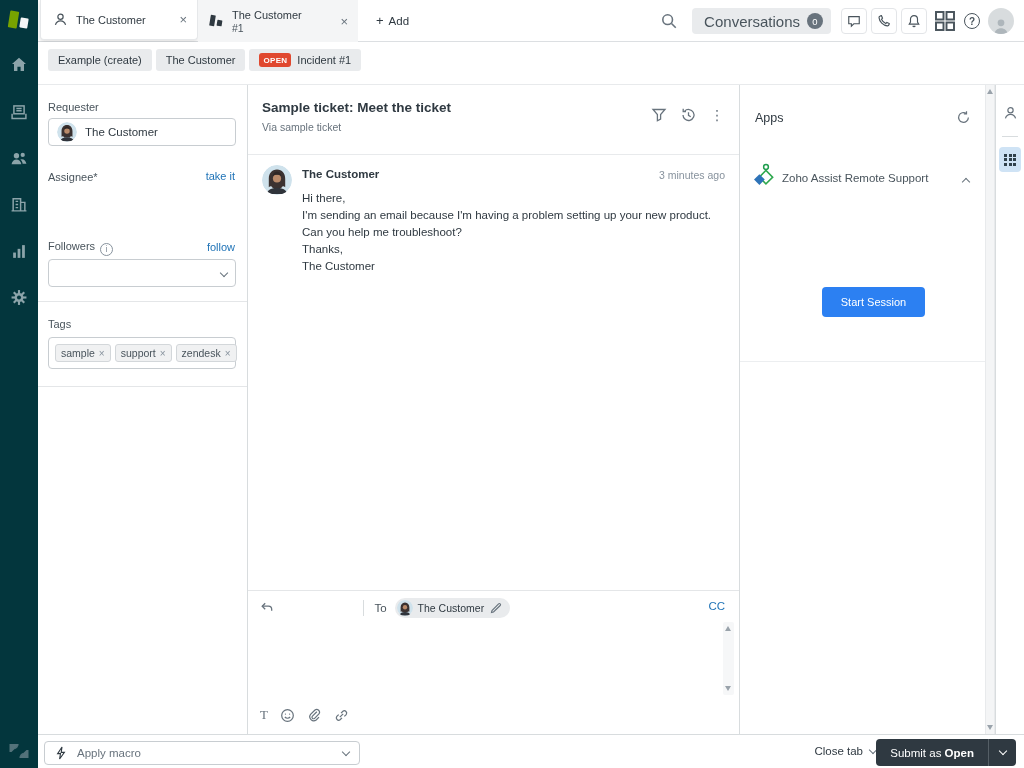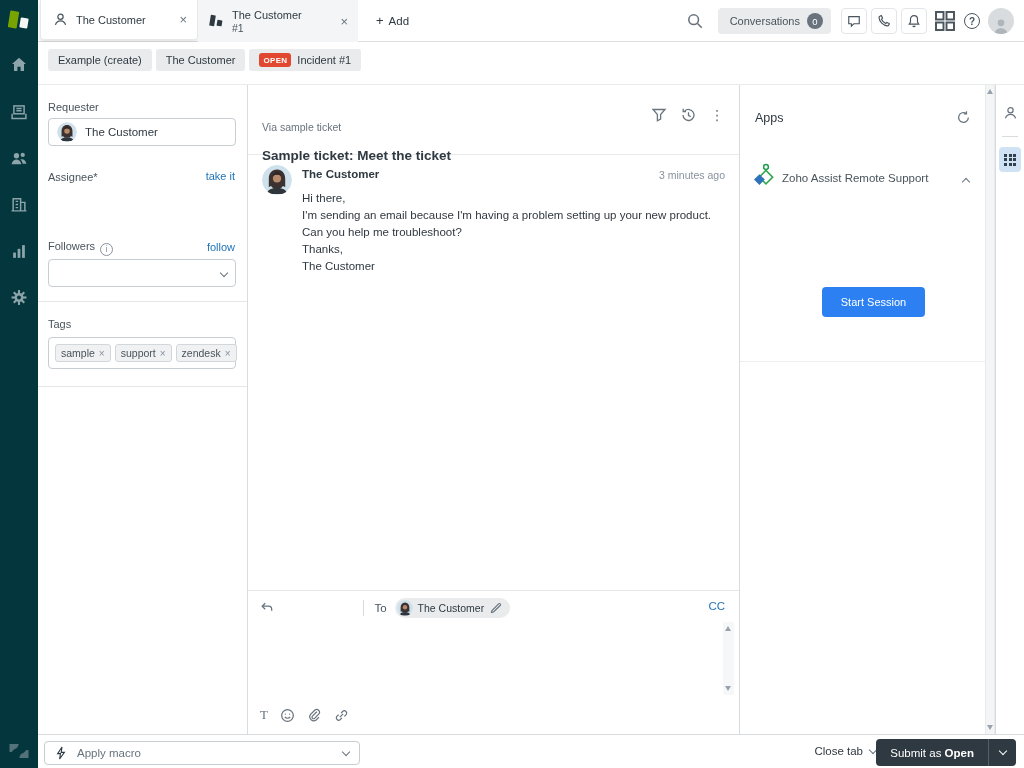--- a/index.html
+++ b/index.html
@@ -28,21 +28,21 @@
   .tab-close { flex:none; margin-right:10px; margin-left:6px; color:#68737d; font-size:13px; line-height:1; cursor:pointer; }
   .tab2-mark { position:relative; width:14px; height:15px; margin:0 8px 0 12px; flex:none; }
   .tab2-mark .a { position:absolute; left:0; top:1px; width:5px; height:11px; background:#2f3941; transform:rotate(9deg); border-radius:.5px; }
   .tab2-mark .b { position:absolute; left:7px; top:6px; width:4.5px; height:6px; background:#2f3941; transform:rotate(9deg); border-radius:.5px; }
   .add-btn { position:absolute; left:328px; top:0; height:41px; display:flex; align-items:center; font-size:11.5px; color:#2f3941; padding:0 10px; cursor:pointer; }
   .top-right { position:absolute; right:0; top:0; height:42px; display:flex; align-items:center; }
   .ticon-btn { width:26px; height:26px; border:1px solid #e3e5e8; border-radius:4px; background:#fff; display:flex; align-items:center; justify-content:center; color:#49545c; margin-left:4px; cursor:pointer; }
   .ticon-btn svg { width:14px; height:14px; }
   .plain-icon { color:#49545c; display:flex; align-items:center; justify-content:center; cursor:pointer; }
   .conv-btn { height:26px; background:#e9ebed; border-radius:4px; display:flex; align-items:center; padding:0 8px 0 12px; margin-left:14px; cursor:pointer; }
-  .conv-label { font-size:11px; color:#49545c; }
+  .conv-label { font-size:15px; color:#49545c; }
   .conv-badge { margin-left:7px; width:16px; height:16px; border-radius:50%; background:#68737d; color:#fff; font-size:9.5px; display:flex; align-items:center; justify-content:center; }
   .help-circle { width:16px; height:16px; border:1.4px solid #49545c; border-radius:50%; font-size:10px; font-weight:bold; display:flex; align-items:center; justify-content:center; color:#49545c; }
   .top-avatar { width:26px; height:26px; border-radius:50%; background:#d8dcde; margin:0 10px 0 8px; display:flex; align-items:flex-end; justify-content:center; overflow:hidden; cursor:pointer; color:#aeb6bb; }
   .top-avatar svg { width:18px; height:18px; }
 
   
   .crumb-row { position:absolute; left:38px; top:42px; right:0; height:43px; background:#fff; border-bottom:1px solid #e8eaec; }
   .crumbs { position:absolute; left:10px; top:7px; display:flex; gap:4px; }
   .chip { height:22px; background:#e9ebed; border-radius:3px; display:flex; align-items:center; padding:0 10px; font-size:11px; color:#2f3941; cursor:pointer; white-space:nowrap; }
   .badge-open { background:#e0482f; color:#fff; font-size:8px; font-weight:bold; letter-spacing:.3px; border-radius:3px; padding:2.5px 4px; margin-right:6px; }
@@ -59,21 +59,21 @@
   .chev.up { transform:rotate(-135deg); }
   .info-i { display:inline-flex; width:13px; height:13px; border:1px solid #87929d; border-radius:50%; font-size:9px; color:#87929d; align-items:center; justify-content:center; margin-left:5px; vertical-align:-2px; }
   .divider-h { position:absolute; left:0; width:100%; border-top:1px solid #e4e6e8; }
   .tags-box { position:absolute; left:10px; top:252px; width:188px; min-height:32px; border:1px solid #c8cdd1; border-radius:4px; display:flex; align-items:center; gap:4px; padding:4px 6px; }
   .tag-chip { background:#f0f1f2; border:1px solid #d3d7da; border-radius:3px; font-size:10.5px; color:#49545c; padding:2px 5px; display:flex; align-items:center; gap:4px; cursor:pointer; white-space:nowrap; }
   .tag-x { color:#87929d; font-size:10px; cursor:pointer; }
 
   
   .main-panel { position:absolute; left:248px; top:85px; width:492px; height:649px; background:#fff; border-right:1px solid #d8dcde; }
   .tk-header { position:absolute; left:0; top:0; width:100%; height:70px; border-bottom:1px solid #e8eaec; }
-  .tk-title { position:absolute; left:14px; top:15px; font-size:13.5px; font-weight:bold; color:#2f3941;margin-top:48px; }
+  .tk-title { position:absolute; left:14px; top:15px; font-size:13.5px; font-weight:bold; color:#2f3941; }
   .tk-via { position:absolute; left:14px; top:36px; font-size:10.5px; color:#68737d; }
   .hd-icons { position:absolute; right:14px; top:22px; display:flex; gap:13px; color:#68737d; }
   .hd-icons .ic { width:16px; height:16px; cursor:pointer; }
   .hd-icons svg { width:100%; height:100%; display:block; }
   .msg-avatar { position:absolute; left:14px; top:80px; width:30px; height:30px; border-radius:50%; overflow:hidden; }
   .msg-avatar svg { width:100%; height:100%; display:block; }
   .msg-author { position:absolute; left:54px; top:83px; font-size:11.5px; font-weight:bold; color:#2f3941; }
   .msg-time { position:absolute; right:14px; top:84px; font-size:10.5px; color:#87929d; }
   .msg-body { position:absolute; left:54px; top:105px; width:424px; font-size:11.5px; line-height:17px; color:#2f3941; }
 

